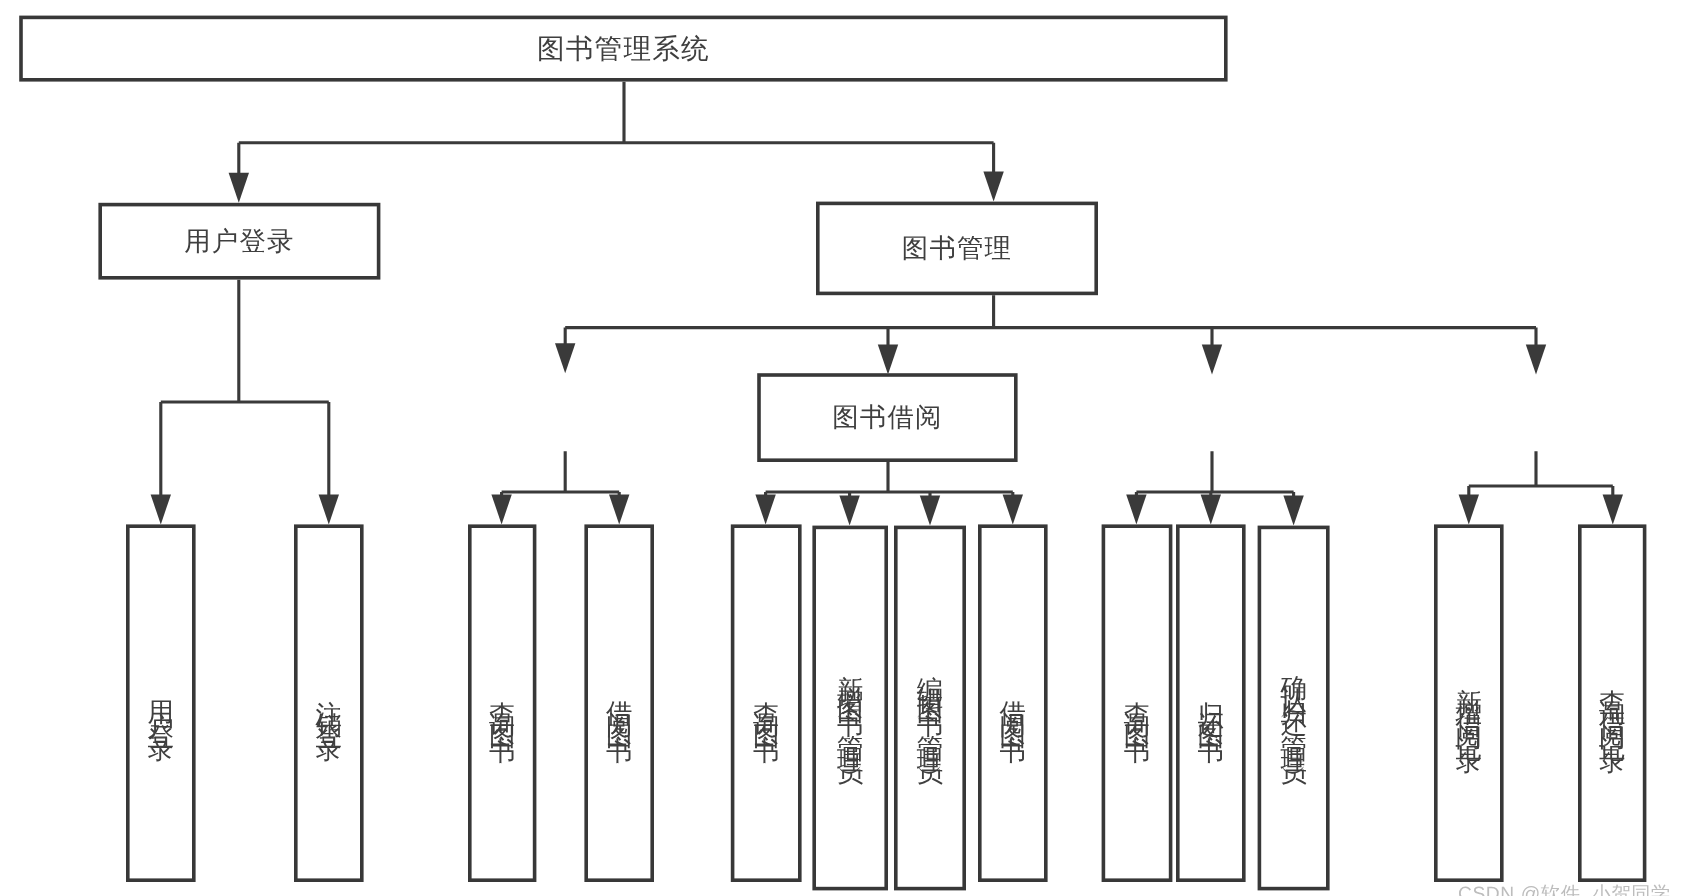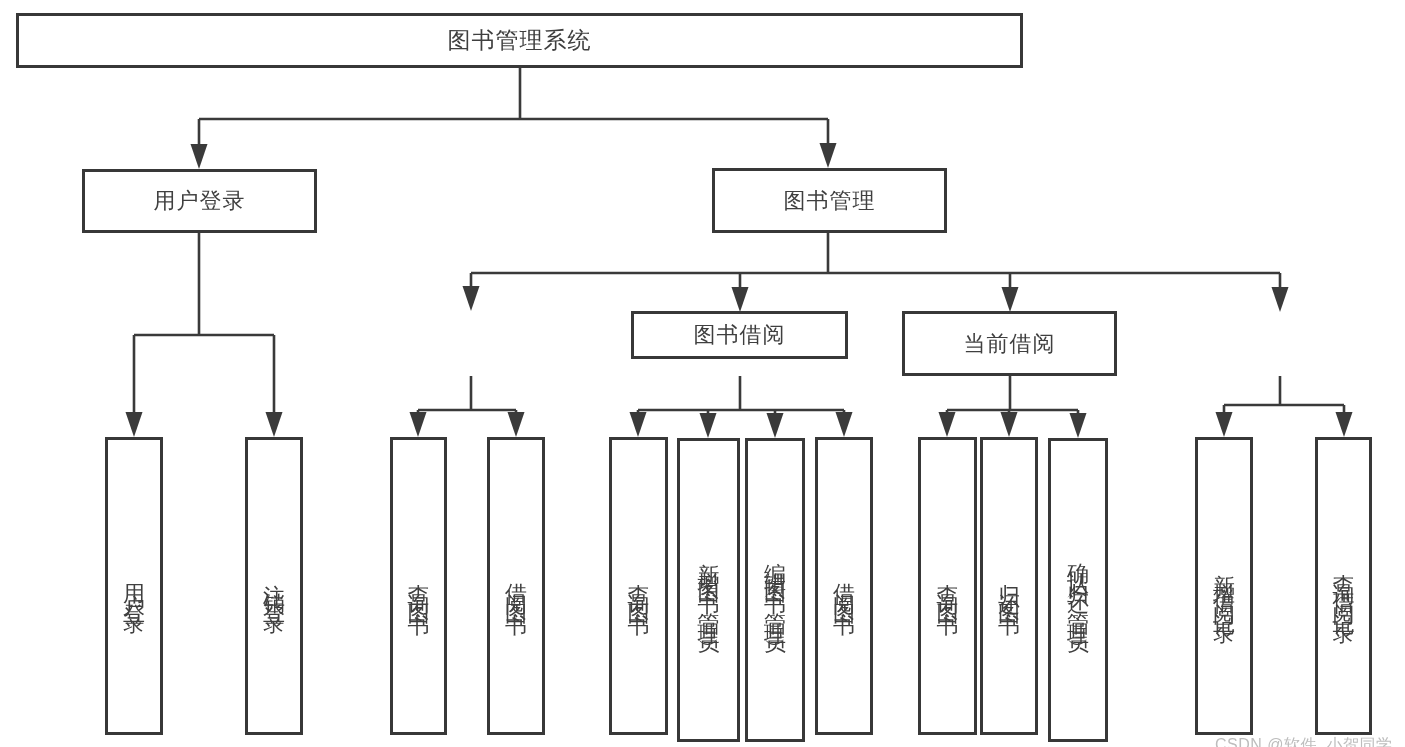--- a/index.html
+++ b/index.html
@@ -76,29 +76,26 @@
     </g>
   </svg>
 
   <div class="node h root" style="left:16px;top:13px;width:1007px;height:55px">
     <span>图书管理系统</span>
   </div>
 
   <div class="node h" style="left:82px;top:169px;width:235px;height:64px">
     <span>用户登录</span>
   </div>
-  <div class="node h" style="left:712px;top:168px;width:235px;height:65px">
+  <div class="node h" style="left:680px;top:168px;width:235px;height:78px">
     <span>图书管理</span>
   </div>
 
-  <div class="node h" style="left:631px;top:311px;width:217px;height:48px">
+  <div class="node h" style="left:631px;top:311px;width:217px;height:74px">
     <span>图书借阅</span>
-  </div>
-  <div class="node h" style="left:902px;top:311px;width:215px;height:65px">
-    <span>当前借阅</span>
   </div>
 
   <div class="node v" style="left:105px;top:437px;width:58px;height:298px">
     <span>用户登录</span>
   </div>
   <div class="node v" style="left:245px;top:437px;width:58px;height:298px">
     <span>注销登录</span>
   </div>
 
   <div class="node v" style="left:390px;top:437px;width:57px;height:298px">

